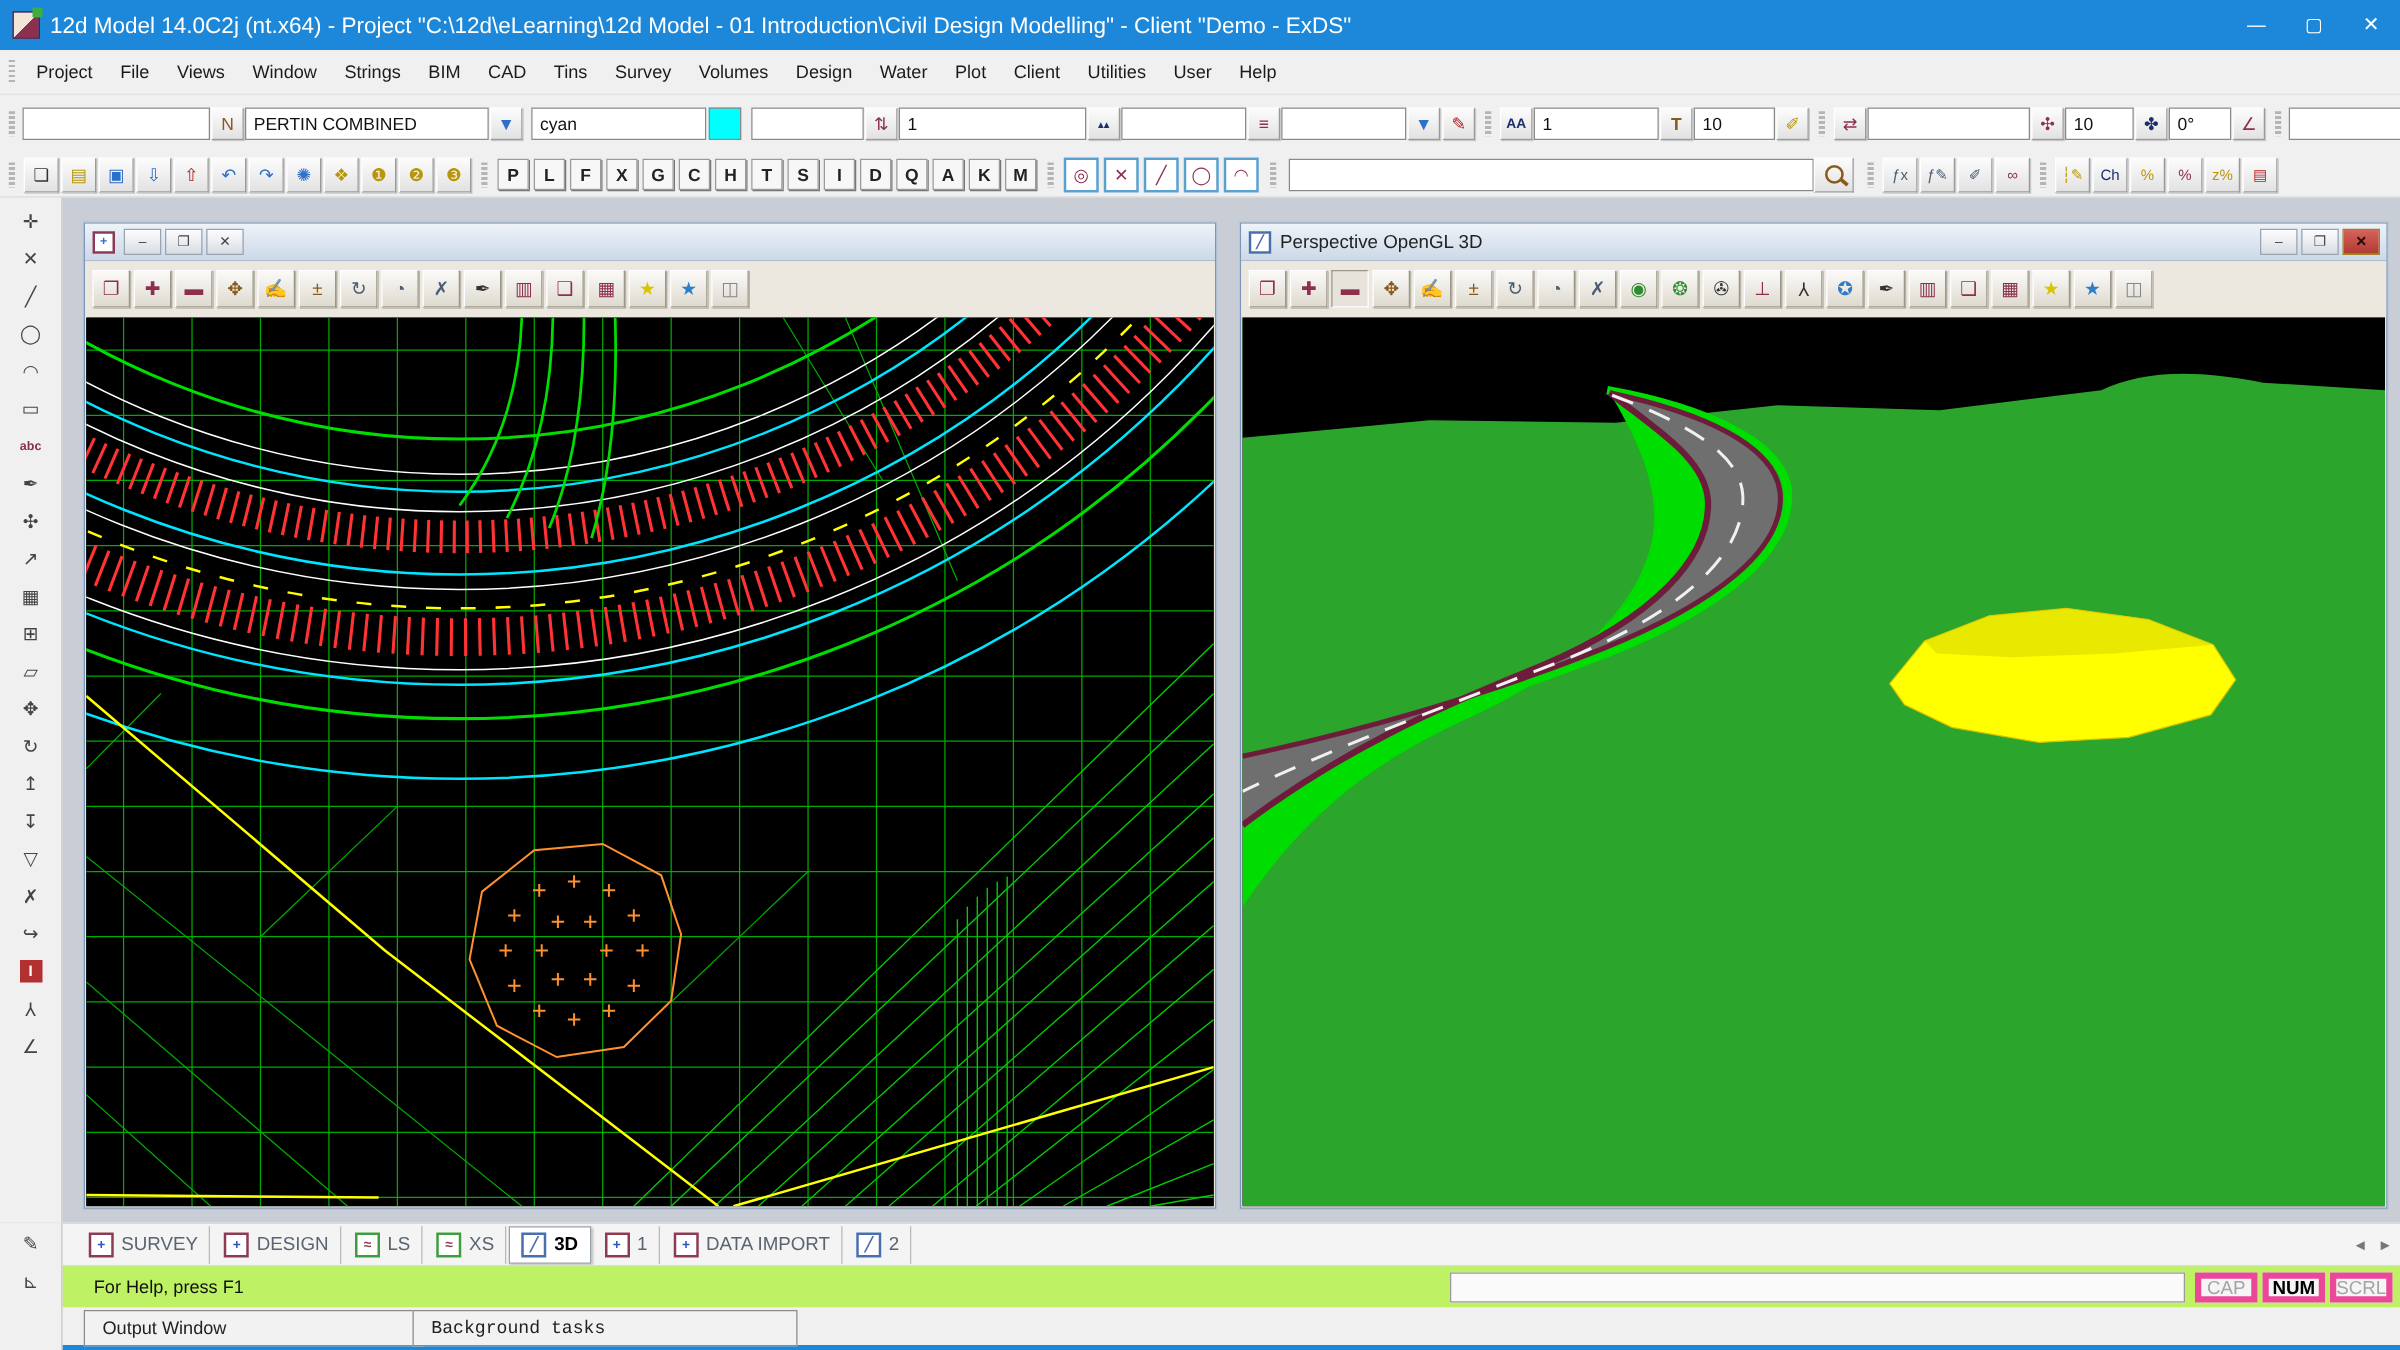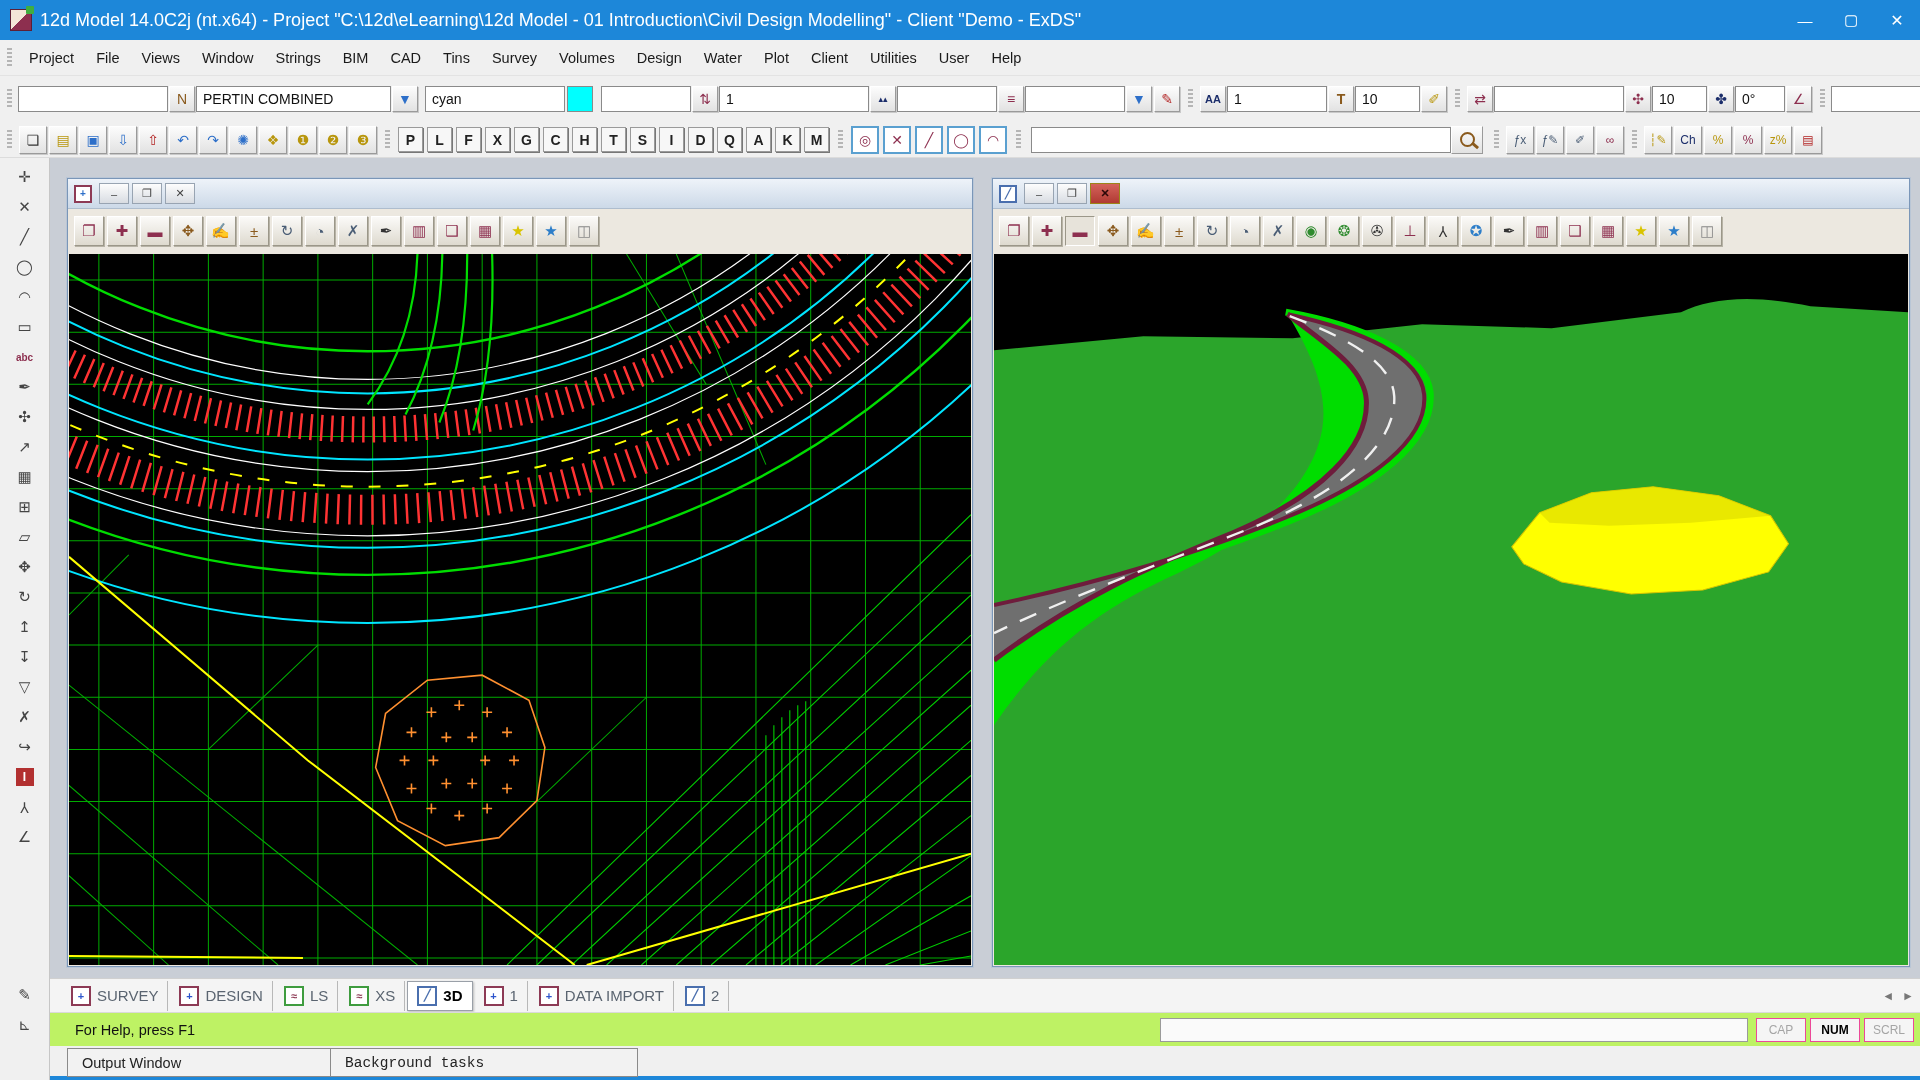--- a/index.html
+++ b/index.html
@@ -122,22 +122,22 @@
   .tabicon.tabicon-section{border-color:#3f9c3f;color:#8d3a55;}
   .tabicon.tabicon-persp{border-color:#4a6fae;color:#4a6fae;}
   .tabscroll{margin-left:auto;margin-right:6px;display:flex;gap:8px;color:#777;font-size:12px;}
 
   
   .statusbar{position:absolute;left:0;top:1012px;width:1920px;height:34px;background:#bef264;
     border-top:1px solid #dadada;display:flex;align-items:center;}
   .helptext{margin-left:75px;font-size:14.5px;color:#111;}
   .progressfld{position:absolute;left:1160px;top:5px;width:588px;height:24px;background:#fafafa;
     border:1px solid #9a9a9a;}
-  .kbox{position:absolute;top:5px;height:24px;width:50px;border:1px solid #ec4899;background:#f5f5f5;
-    display:flex;align-items:center;justify-content:center;font-size:12px;color:#a5a5a5;}
+  .kbox{position:absolute;top:5px;height:24px;width:50px;border:5px solid #ec4899;background:#f5f5f5;
+    display:flex;align-items:center;justify-content:center;font-size:15px;color:#a5a5a5;}
   .kbox.on{color:#000;font-weight:bold;}
   .kcap{left:1756px;} .knum{left:1810px;} .kscrl{left:1864px;}
   .bottombar{position:absolute;left:0;top:1046px;width:1920px;height:34px;background:#f0f0f0;
     border-bottom:4px solid var(--titlebar-blue);}
   .dockbtn{position:absolute;top:2px;height:29px;background:#f2f2f2;border:1px solid #8a8a8a;
     font-size:14.5px;color:#222;display:flex;align-items:center;padding-left:14px;}
   .dock1{left:67px;width:272px;} .dock2{left:330px;width:308px;font-family:Liberation Mono, monospace;}
   .gutter{position:absolute;left:0;top:978px;width:50px;height:102px;background:#f0f0f0;
     border-right:1px solid #c6c6c6;display:flex;flex-direction:column;align-items:center;gap:8px;padding-top:6px;}
   .gutter .rail-btn{height:22px;}
@@ -458,20 +458,21 @@
           <path class="syellow" d="M0,302L240,505L508,709 M520,709L906,598 M0,700L235,702"></path>
           <path class="opoly" d="M318,458L360,425L415,420L462,445L478,492L470,545L432,582L378,590L330,565L308,512Z"></path>
           <path class="oplus" d="M442,505h10M447,500v10 M435,533h10M440,528v10 M415,553h10M420,548v10 M387,560h10M392,555v10 M359,553h10M364,548v10 M339,533h10M344,528v10 M332,505h10M337,500v10 M339,477h10M344,472v10 M359,457h10M364,452v10 M387,450h10M392,445v10 M415,457h10M420,452v10 M435,477h10M440,472v10 M413,505h10M418,500v10 M400,528h10M405,523v10 M374,528h10M379,523v10 M361,505h10M366,500v10 M374,482h10M379,477v10 M400,482h10M405,477v10"></path>
         </svg>
       </div>
     </div>
 
     <div class="cwin persp" style="left:942px;top:20px;width:918px;height:789px;">
       <div class="ctitle">
         <div class="cicon">╱</div>
+        <div class="cname">Perspective OpenGL 3D</div>
         <div class="cbtns">
           <div class="cbtn">–</div>
           <div class="cbtn">❐</div>
           <div class="cbtn closer">✕</div>
         </div>
       </div>
       <div class="ctools">
 
           <div class="ctool c-maroon">❐</div>
 

